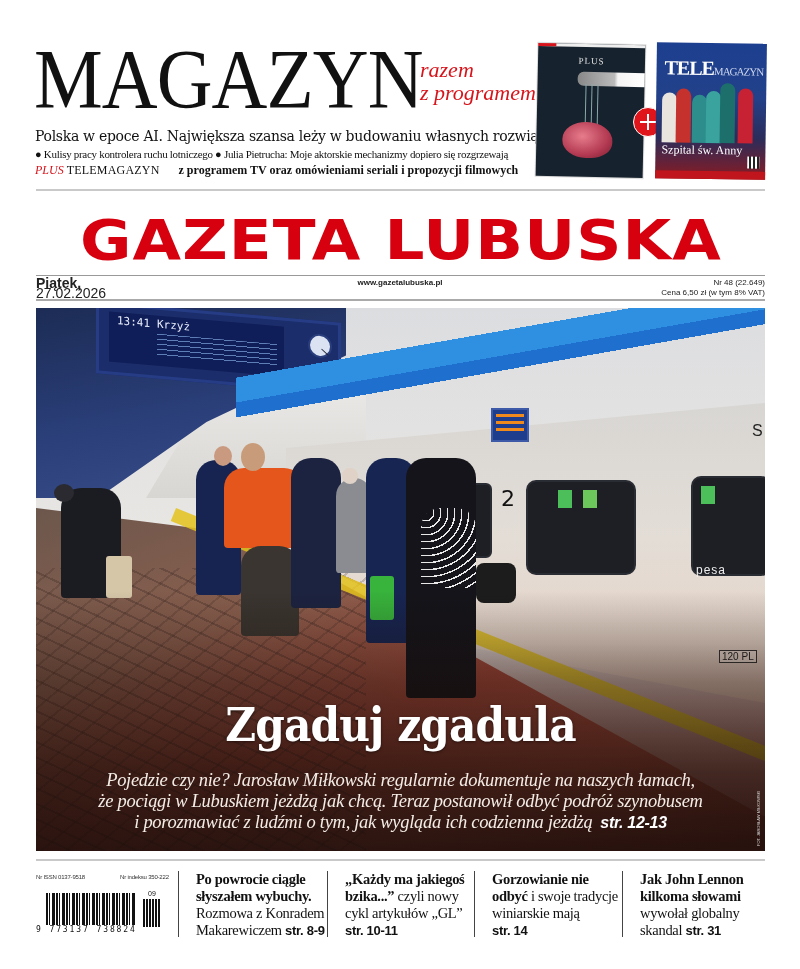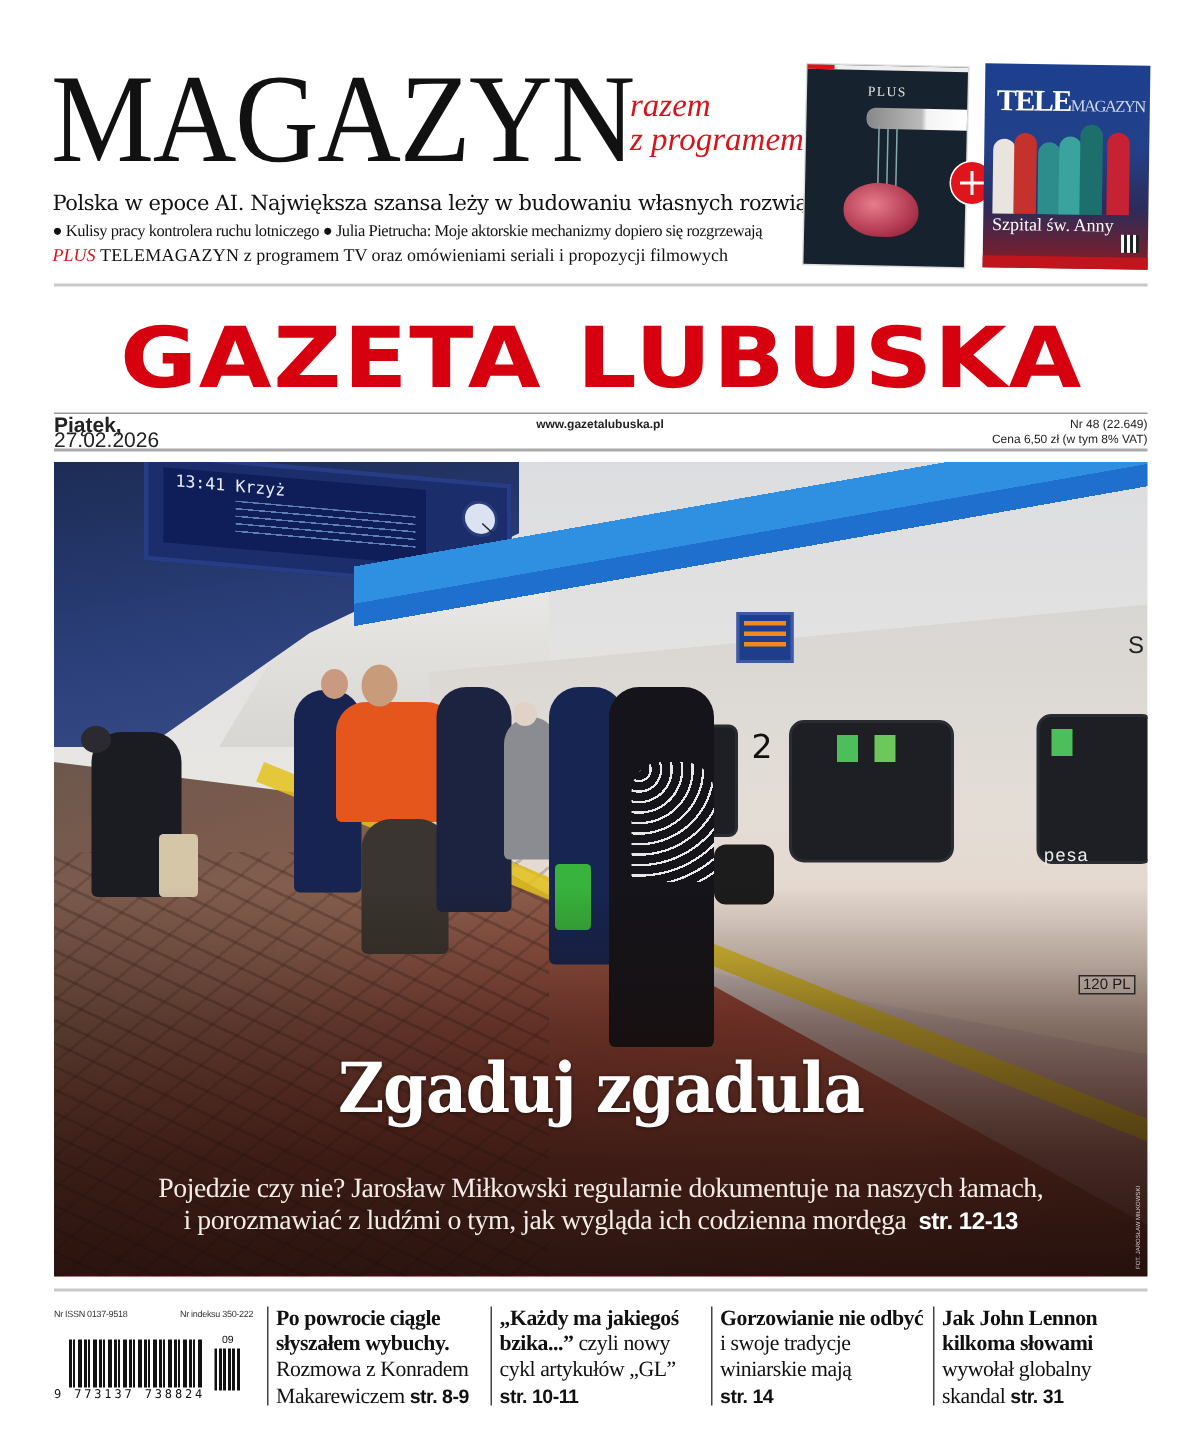--- a/index.html
+++ b/index.html
@@ -27,21 +27,21 @@
     font-family: "Liberation Serif", serif; font-size: 11px; color: #111;
     letter-spacing: -0.3px;
   }
   .mag-bullets .dot { font-size: 11px; }
   .mag-plus {
     position: absolute; left: 35px; top: 163px;
     font-family: "Liberation Serif", serif; font-size: 12px; color: #111;
   }
   .mag-plus .plus { color: #d7141b; font-style: italic; }
   .mag-plus .tm { letter-spacing: 0.2px; }
-  .mag-plus b { font-weight: normal; }
+  .mag-plus b { font-weight: bold; margin-left: 16px; }
 
   
   .cover-plus {
     position: absolute; left: 537px; top: 44px; width: 107px; height: 133px;
     background: #16222d; transform: rotate(1.2deg);
     box-shadow: 0 0 0 1px #ddd;
   }
   .cover-plus .topline { position: absolute; left: 0; top: 0; width: 100%; height: 3px; background: #eee; }
   .cover-plus .topline i { position: absolute; left: 0; top: 0; width: 18px; height: 3px; background: #d7141b; }
   .cover-plus .ptitle {
@@ -148,39 +148,39 @@
   .ph-yellow { position: absolute; left: 140px; top: 200px; width: 700px; height: 14px; background: #e3c21c;
     transform: rotate(22deg); transform-origin: left top; opacity: 0.85; }
   .ph-person { position: absolute; border-radius: 20px 20px 4px 4px; }
   .ph-head { position: absolute; border-radius: 50%; }
   .ph-shade { position: absolute; left: 0; bottom: 0; width: 100%; height: 260px;
     background: linear-gradient(180deg, rgba(20,10,8,0) 0%, rgba(25,12,8,0.45) 35%, rgba(25,12,8,0.75) 70%, rgba(20,10,8,0.85) 100%); }
 
   .ph-headline { position: absolute; left: 0; top: 390px; width: 729px; text-align: center;
     font-family: "DejaVu Serif", serif; font-weight: bold; font-size: 46px; color: #ffffff; letter-spacing: -1px;
     transform: scaleX(0.92); text-shadow: 0 1px 3px rgba(0,0,0,0.5); }
-  .ph-deck { position: absolute; left: 0; top: 475px; width: 729px; text-align: center;
-    font-family: "Liberation Serif", serif; font-size: 18.5px; line-height: 21px; color: #f4ece6; letter-spacing: -0.3px; }
+  .ph-deck { position: absolute; left: 0; top: 462px; width: 729px; text-align: center;
+    font-family: "Liberation Serif", serif; font-size: 18.5px; line-height: 21px; color: #f4ece6; letter-spacing: -0.3px; font-style: italic; }
   .ph-deck .ref { font-family: "Liberation Sans", sans-serif; font-weight: bold; font-size: 16px; color: #fff; margin-left: 8px; text-align: right; }
   .ph-credit { position: absolute; left: 720px; top: 470px; width: 8px; height: 70px; }
   .ph-credit span { position: absolute; left: 0; top: 0; white-space: nowrap; font-family: "Liberation Sans", sans-serif; font-size: 4px; color: #ccc;
     transform: rotate(-90deg) translate(-68px, 0); transform-origin: left top; }
 
   
   .bottom-rule { position: absolute; left: 36px; top: 859px; width: 729px; height: 2px; background: #c9c9c9; }
   .issn { position: absolute; left: 36px; top: 874px; font-family: "Liberation Sans", sans-serif; font-size: 6px; color: #333; letter-spacing: -0.2px; }
   .indeks { position: absolute; left: 120px; top: 874px; font-family: "Liberation Sans", sans-serif; font-size: 6px; color: #333; letter-spacing: -0.2px; }
   .barcode { position: absolute; left: 46px; top: 893px; width: 90px; height: 34px;
     background: repeating-linear-gradient(90deg,#111 0 2px,#fff 2px 3px,#111 3px 4px,#fff 4px 6px,#111 6px 9px,#fff 9px 10px); }
   .barcode-addon { position: absolute; left: 143px; top: 899px; width: 17px; height: 28px;
     background: repeating-linear-gradient(90deg,#111 0 2px,#fff 2px 3px,#111 3px 5px,#fff 5px 6px); }
   .barcode-addon-num { position: absolute; left: 148px; top: 890px; font-family: "Liberation Sans", sans-serif; font-size: 7px; color: #111; }
   .barcode-num { position: absolute; left: 36px; top: 925px; font-family: "DejaVu Sans Mono", monospace; font-size: 8px; letter-spacing: 1.9px; color: #111; background: #fff; padding-right: 2px; }
 
-  .teaser { position: absolute; top: 871px; border-left: 1px solid #444; padding-left: 5px;
+  .teaser { position: absolute; top: 871px; border-left: 1px solid #444; padding-left: 17px;
     font-family: "Liberation Serif", serif; font-size: 14.5px; line-height: 17px; color: #111; letter-spacing: -0.3px; height: 66px; }
   .teaser b { font-weight: bold; }
   .teaser .ref { font-family: "Liberation Sans", sans-serif; font-weight: bold; font-size: 13px; }
 </style>
 </head>
 <body>
 
 <div>
   <div class="mag-title">MAGAZYN</div>
   <div class="mag-sub">
@@ -298,22 +298,23 @@
   <div class="ph-person" style="left:334px;top:268px;width:24px;height:44px;background:#38b33c;border-radius:3px"></div>
   <div class="ph-person" style="left:370px;top:150px;width:70px;height:240px;background:#14141a"></div>
   <div class="ph-person" style="left:385px;top:200px;width:55px;height:80px;background:repeating-radial-gradient(circle at 5px 5px,#e8e8e8 0 1.5px,#14141a 1.5px 7px)"></div>
   <div class="ph-person" style="left:440px;top:255px;width:40px;height:40px;background:#1c1c1c;border-radius:8px"></div>
 
   <div class="ph-shade"></div>
 
   <div class="ph-headline">Zgaduj zgadula</div>
   <div class="ph-deck">
     <div>Pojedzie czy nie? Jarosław Miłkowski regularnie dokumentuje na naszych łamach,</div>
+    <div>że pociągi w Lubuskiem jeżdżą jak chcą. Teraz postanowił odbyć podróż szynobusem</div>
     <div>
-      <span>i porozmawiać z ludźmi o tym, jak wygląda ich codzienna mordęga</span><span class="ref">str. 12-13</span>
+      <span>i porozmawiać z ludźmi o tym, jak wygląda ich codzienna jeżdżą</span><span class="ref">str. 12-13</span>
     </div>
   </div>
   <div class="ph-credit">
       <span>FOT. JAROSŁAW MIŁKOWSKI</span>
     </div>
 </div>
 
 <div class="bottom-rule"></div>
 <div class="issn">Nr ISSN 0137-9518</div>
 <div class="indeks">Nr indeksu 350-222</div>

